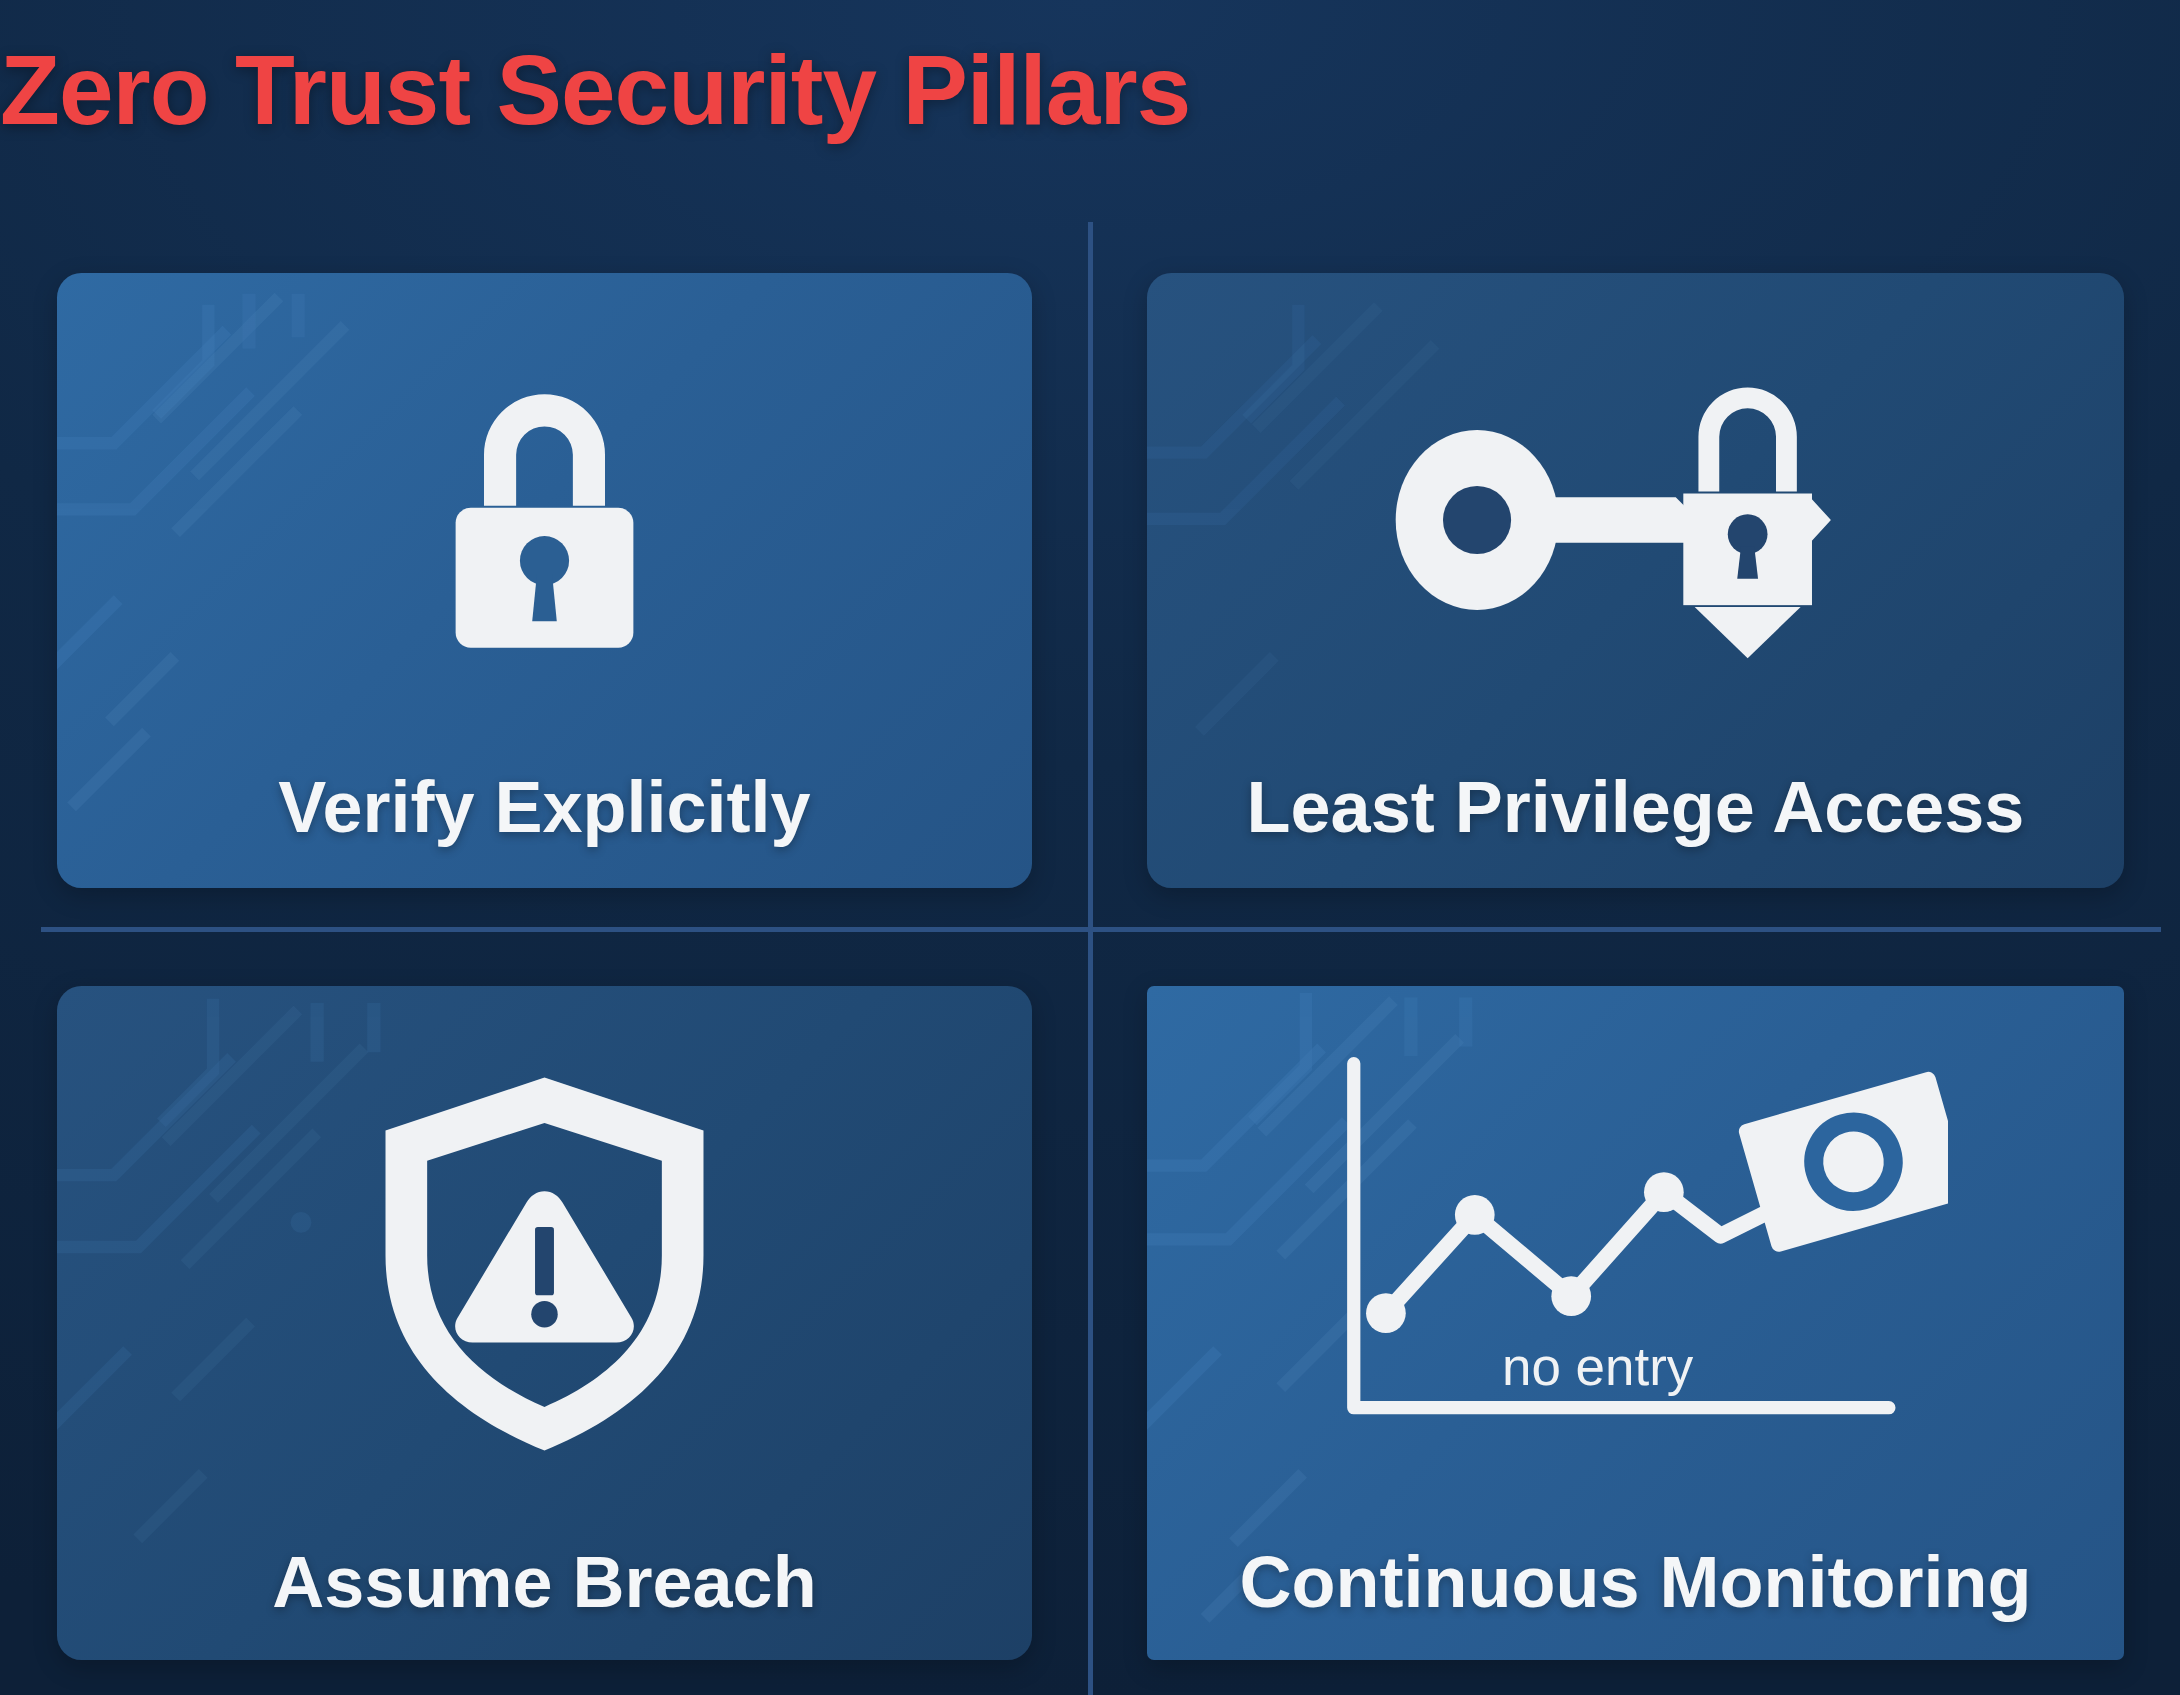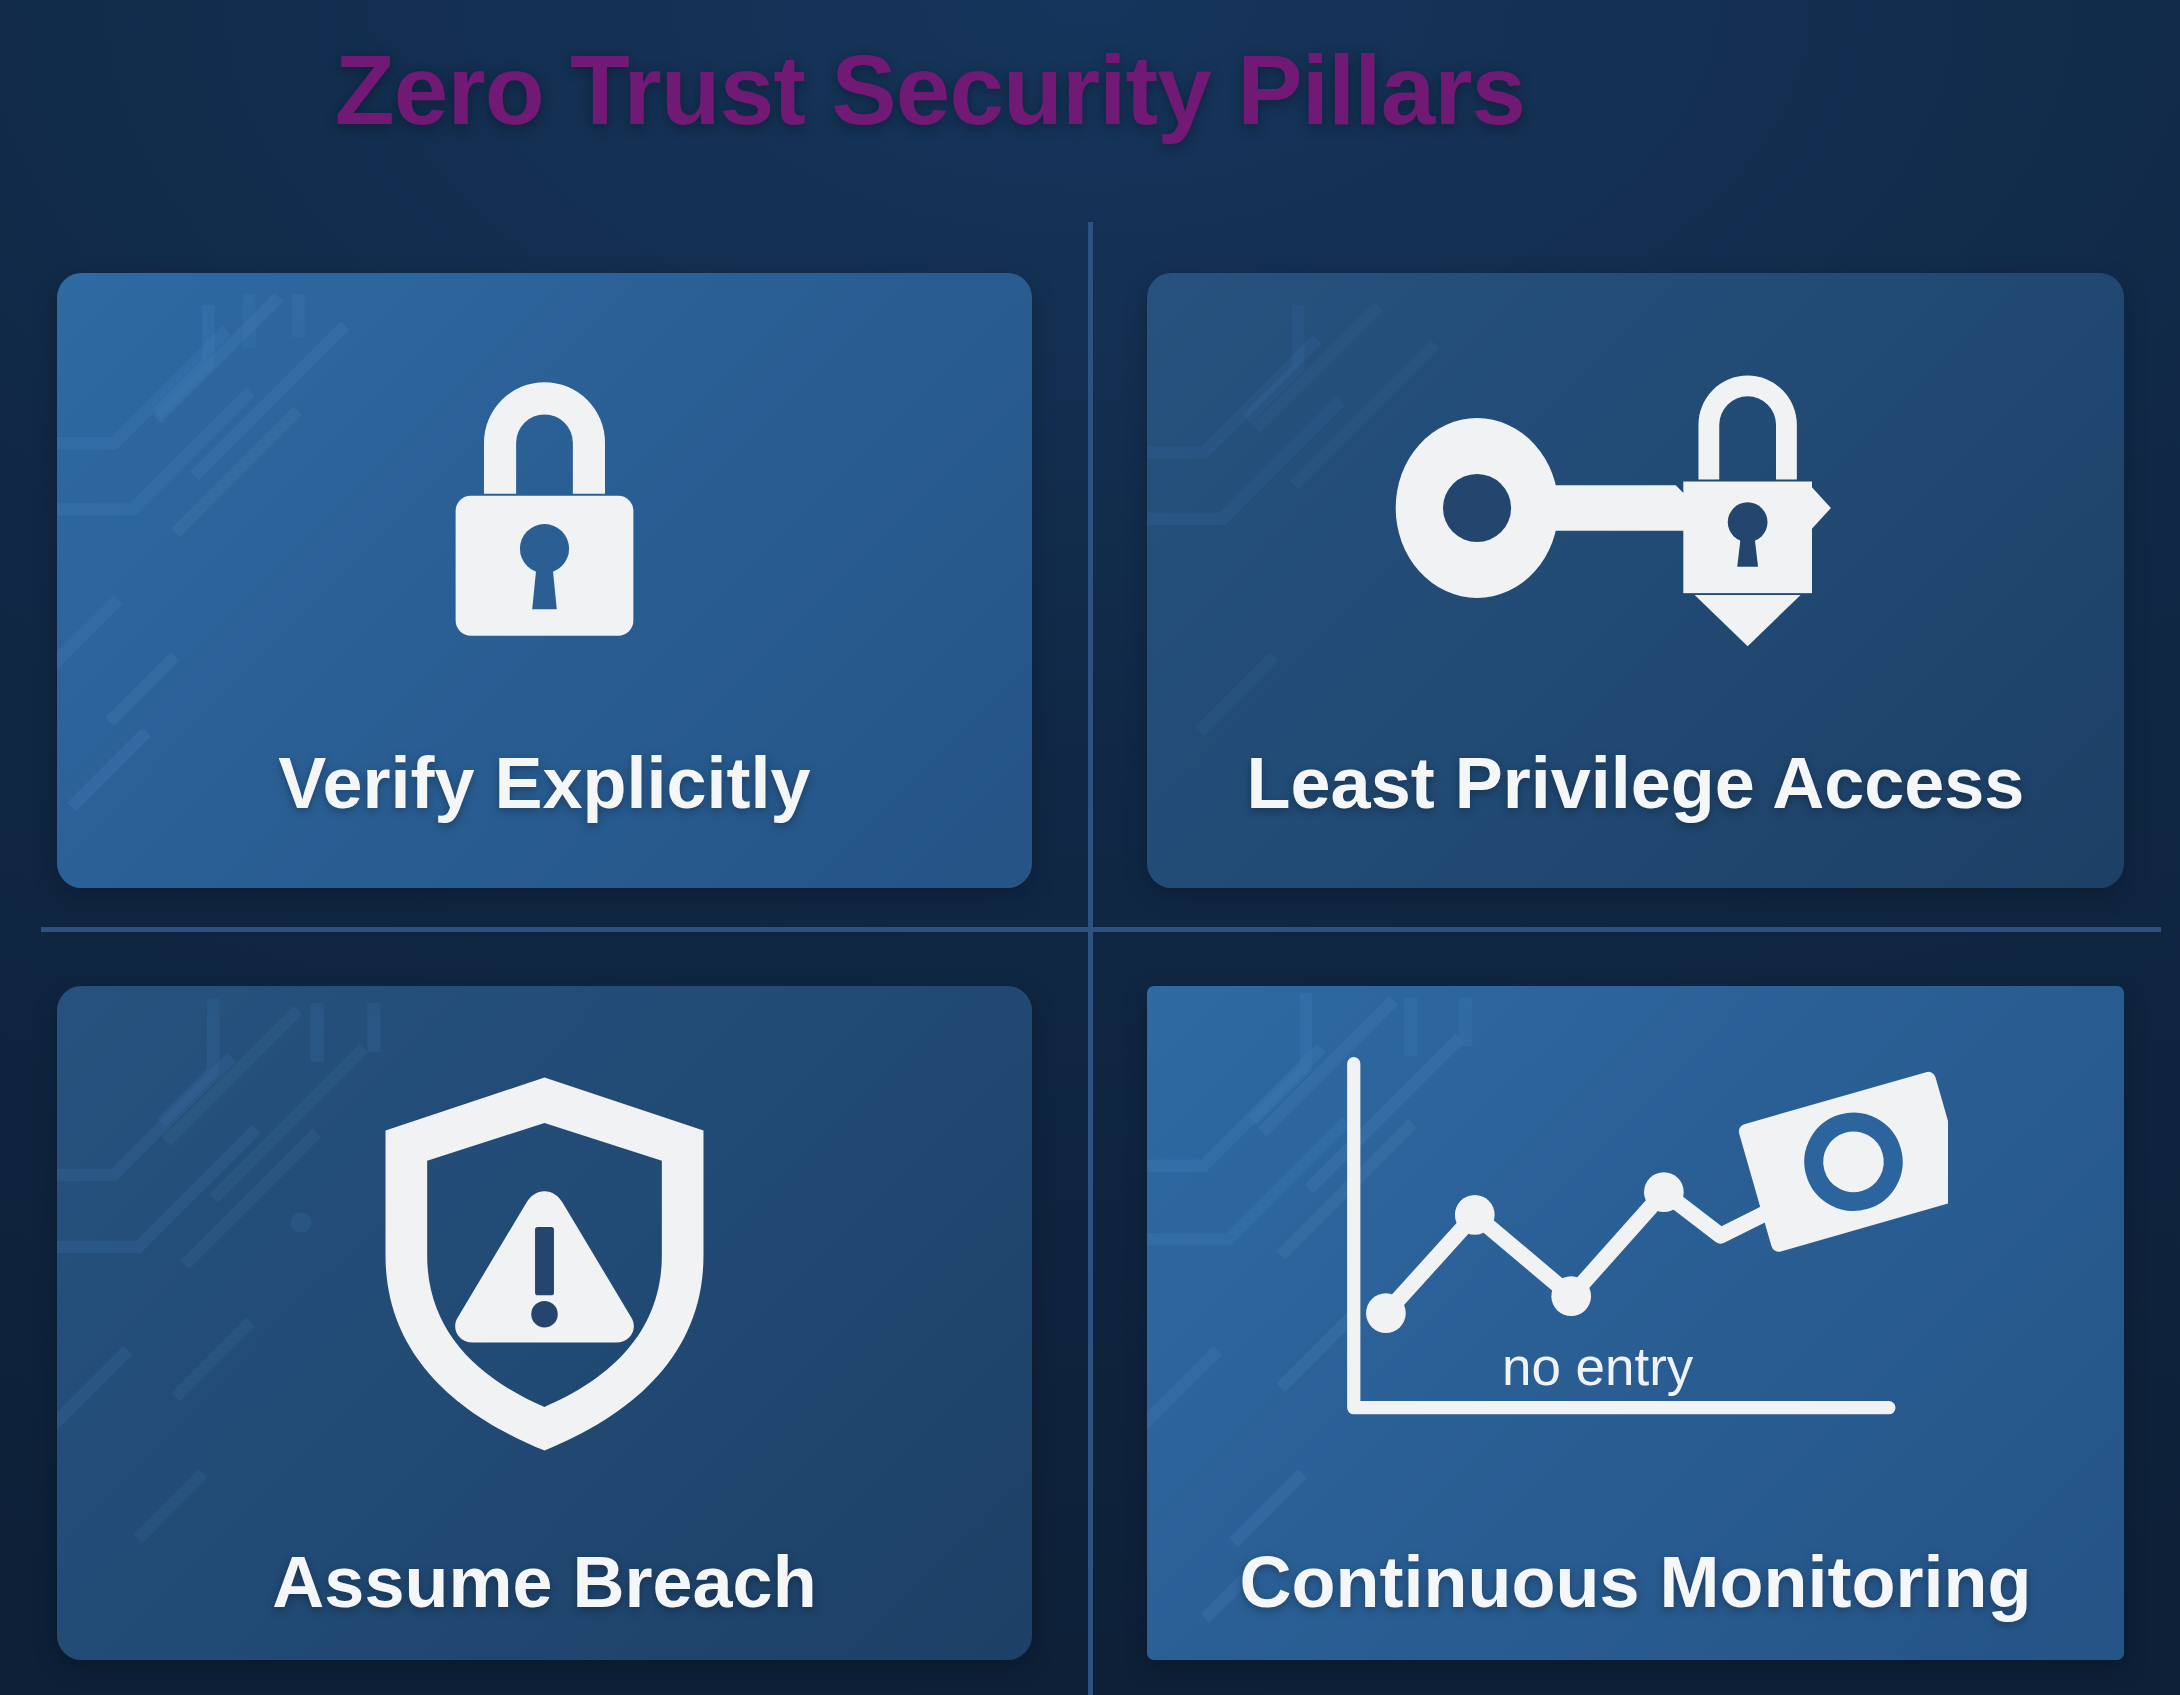--- a/index.html
+++ b/index.html
@@ -6,22 +6,21 @@
   html,body { width:2180px; height:1696px; overflow:hidden; }
   body {
     font-family: "Liberation Sans", sans-serif;
     background:
       radial-gradient(ellipse 140% 100% at 50% 0%, #16355c 0%, #102845 45%, #0d2038 100%);
     position:relative;
   }
   
   #title {
     position:absolute; left:0; top:34px; width:1860px;
-    text-align:center;
-    font-size:98px; font-weight:bold; color:#701a75;
+    font-size:98px; font-weight:bold; color:#ef4444;
     letter-spacing:-0.9px;
     text-shadow: 0 2.8px 13.2px rgba(0,0,0,.35);
   }
   
   #div-v {
     position:absolute; left:1088px; top:222px; width:4.7px; height:1473px;
     background:#2d5183;
   }
   #div-h {
     position:absolute; left:41px; top:927px; width:2120px; height:4.7px;
@@ -54,21 +53,21 @@
 
   
   .icon-wrap {
     flex:1 1 auto; width:100%;
     display:flex; align-items:center; justify-content:center;
     position:relative; z-index:2;
   }
   .card-label {
     width:100%; text-align:center; color:#f4f6f8;
     font-size:72px; font-weight:bold;
-    padding-bottom:64px;
+    padding-bottom:40px;
     position:relative; z-index:2;
     text-shadow:0 2.8px 9.5px rgba(0,0,0,.30);
     white-space:nowrap;
   }
   #card-bl .card-label, #card-br .card-label { padding-bottom:37px; }
 </style>
 </head>
 <body>
 
 <div id="title">Zero Trust Security Pillars</div>

